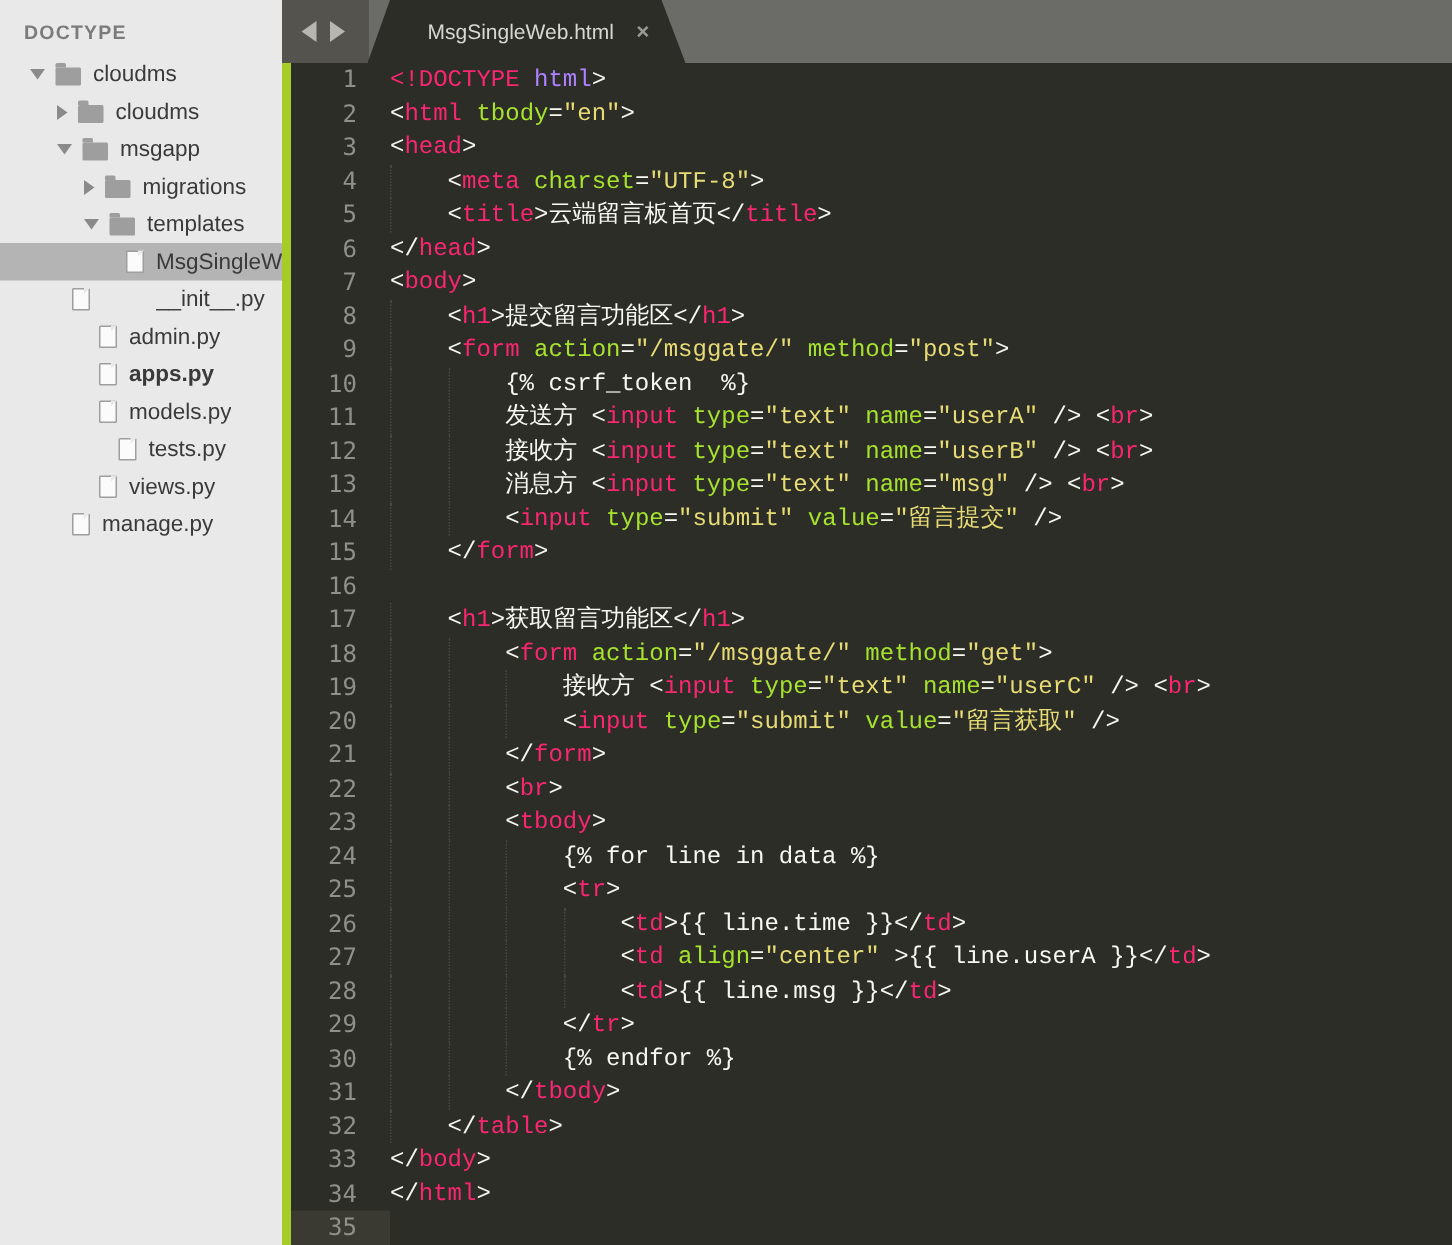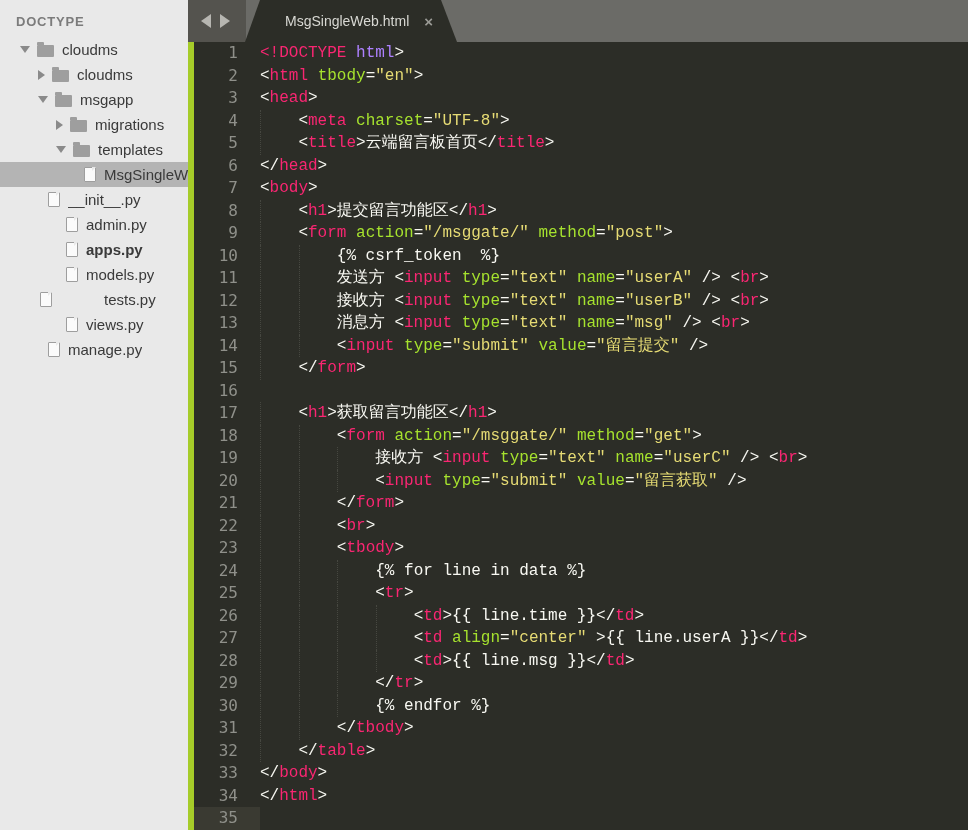--- a/index.html
+++ b/index.html
@@ -102,37 +102,37 @@
         </div>
         <div class="tree-row" style="padding-left: 56px;">
           <span class="tri tri-down"></span>
           <span class="folder-icon"></span>
           <span class="tree-label">templates</span>
         </div>
         <div class="tree-row selected" style="padding-left: 84px;">
           <span class="file-icon"></span>
           <span class="tree-label">MsgSingleWeb.html</span>
         </div>
-        <div class="tree-row" style="padding-left: 48px;">
+        <div class="tree-row" style="padding-left: 48px; gap: 36px;">
           <span class="file-icon"></span>
           <span class="tree-label">__init__.py</span>
         </div>
-        <div class="tree-row" style="padding-left: 66px;">
+        <div class="tree-row" style="padding-left: 46px; margin-left: 20px;">
           <span class="file-icon"></span>
           <span class="tree-label">admin.py</span>
         </div>
         <div class="tree-row" style="padding-left: 66px; font-weight: bold;">
           <span class="file-icon"></span>
           <span class="tree-label">apps.py</span>
         </div>
         <div class="tree-row" style="padding-left: 66px;">
           <span class="file-icon"></span>
           <span class="tree-label">models.py</span>
         </div>
-        <div class="tree-row" style="padding-left: 40px; gap: 44px;">
+        <div class="tree-row" style="padding-left: 79px;">
           <span class="file-icon"></span>
           <span class="tree-label">tests.py</span>
         </div>
         <div class="tree-row" style="padding-left: 66px;">
           <span class="file-icon"></span>
           <span class="tree-label">views.py</span>
         </div>
         <div class="tree-row" style="padding-left: 48px;">
           <span class="file-icon"></span>
           <span class="tree-label">manage.py</span>

